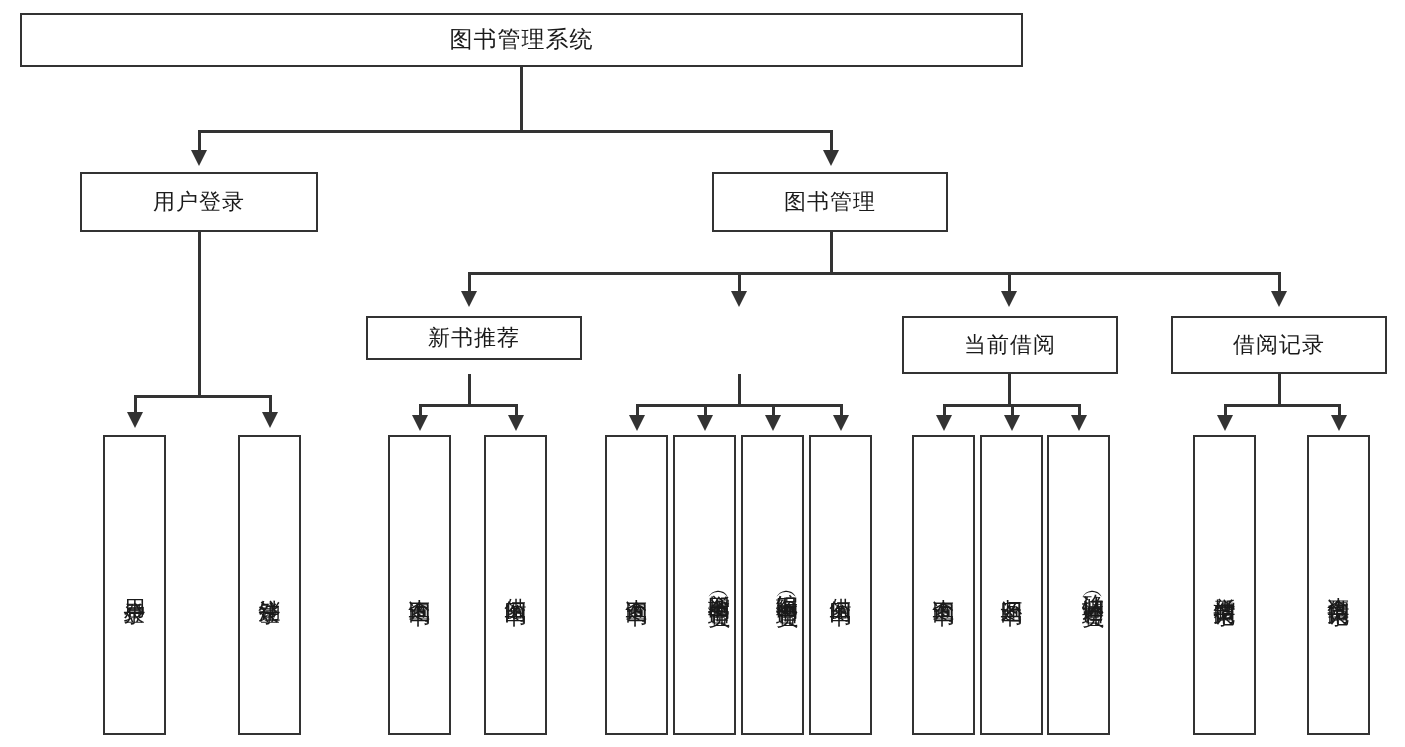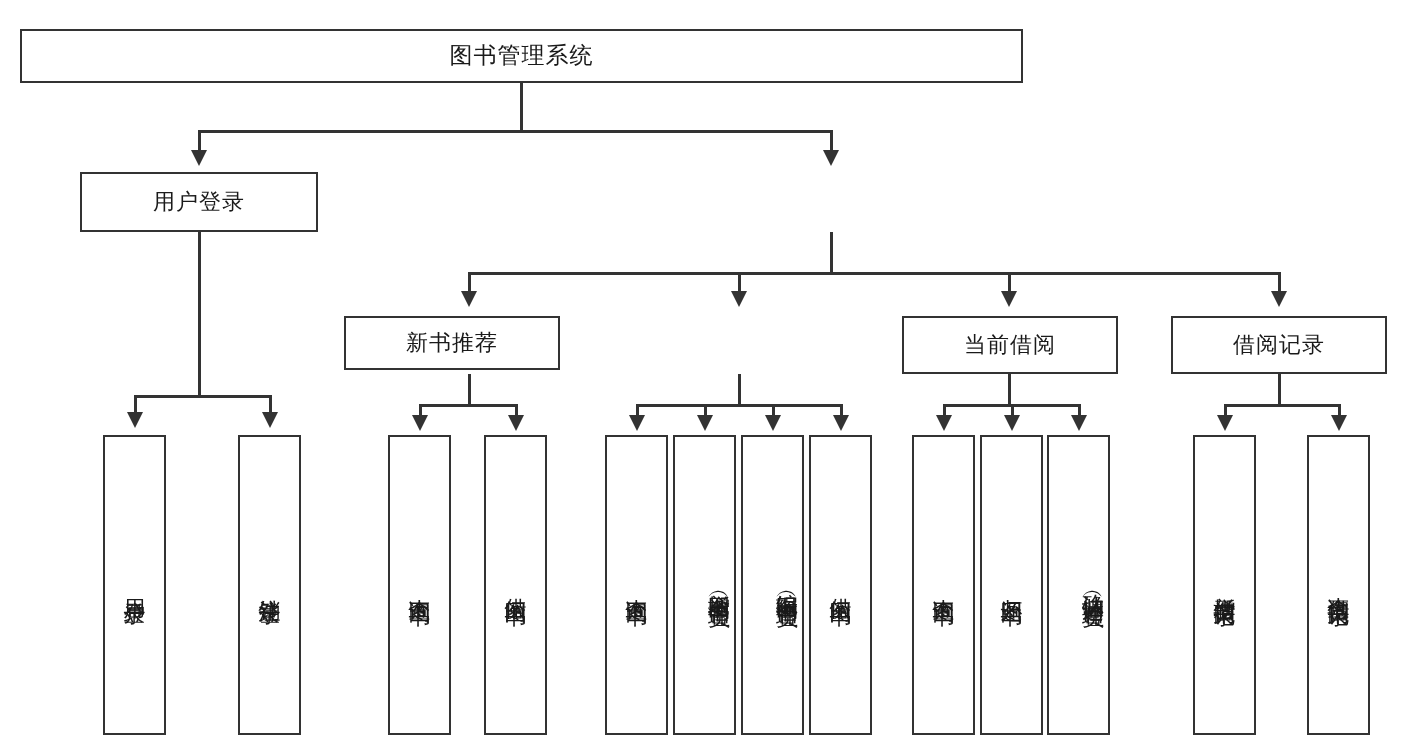--- a/index.html
+++ b/index.html
@@ -81,52 +81,53 @@
     letter-spacing: 0.5px;
     z-index: 5;
     white-space: nowrap;
   }
 </style>
 </head>
 <body>
 
 <div id="canvas">
 
-  <div class="node h root" style="left:20px; top:29px; width:1003px; height:54px;font-family:Liberation Serif, serif;">图书管理系统</div>
+  <div class="node h root" style="left:20px; top:13px; width:1003px; height:54px;font-family:Liberation Serif, serif;">图书管理系统</div>
 
   <div class="edge vline" style="left:520px; top:67px; height:63px;"></div>
 
   <div class="edge hline" style="left:198px; top:130px; width:634px;"></div>
 
   <div class="edge vline" style="left:198px; top:130px; height:23px;"></div>
   <div class="arrow" style="left:191px; top:150px;"></div>
   <div class="edge vline" style="left:830px; top:130px; height:23px;"></div>
   <div class="arrow" style="left:823px; top:150px;"></div>
 
   <div class="node h" style="left:80px; top:172px; width:238px; height:60px;">用户登录</div>
+  <div class="node h" style="left:712px; top:172px; width:236px; height:60px;">图书管理</div>
 
   <div class="edge vline" style="left:198px; top:232px; height:163px;"></div>
   <div class="edge hline" style="left:134px; top:395px; width:137px;"></div>
   <div class="edge vline" style="left:134px; top:395px; height:20px;"></div>
   <div class="arrow" style="left:127px; top:412px;"></div>
   <div class="edge vline" style="left:269px; top:395px; height:20px;"></div>
   <div class="arrow" style="left:262px; top:412px;"></div>
 
   <div class="edge vline" style="left:830px; top:232px; height:40px;"></div>
   <div class="edge hline" style="left:468px; top:272px; width:812px;"></div>
   <div class="edge vline" style="left:468px; top:272px; height:22px;"></div>
   <div class="arrow" style="left:461px; top:291px;"></div>
   <div class="edge vline" style="left:738px; top:272px; height:22px;"></div>
   <div class="arrow" style="left:731px; top:291px;"></div>
   <div class="edge vline" style="left:1008px; top:272px; height:22px;"></div>
   <div class="arrow" style="left:1001px; top:291px;"></div>
   <div class="edge vline" style="left:1278px; top:272px; height:22px;"></div>
   <div class="arrow" style="left:1271px; top:291px;"></div>
 
-  <div class="node h" style="left:344px; top:316px; width:216px; height:54px;">新书推荐</div>
+  <div class="node h" style="left:366px; top:316px; width:216px; height:44px;">新书推荐</div>
   <div class="node h" style="left:902px; top:316px; width:216px; height:58px;">当前借阅</div>
   <div class="node h" style="left:1171px; top:316px; width:216px; height:58px;">借阅记录</div>
 
   <div class="edge vline" style="left:468px; top:374px; height:30px;"></div>
   <div class="edge hline" style="left:419px; top:404px; width:99px;"></div>
   <div class="edge vline" style="left:419px; top:404px; height:14px;"></div>
   <div class="arrow" style="left:412px; top:415px;"></div>
   <div class="edge vline" style="left:515px; top:404px; height:14px;"></div>
   <div class="arrow" style="left:508px; top:415px;"></div>
 

